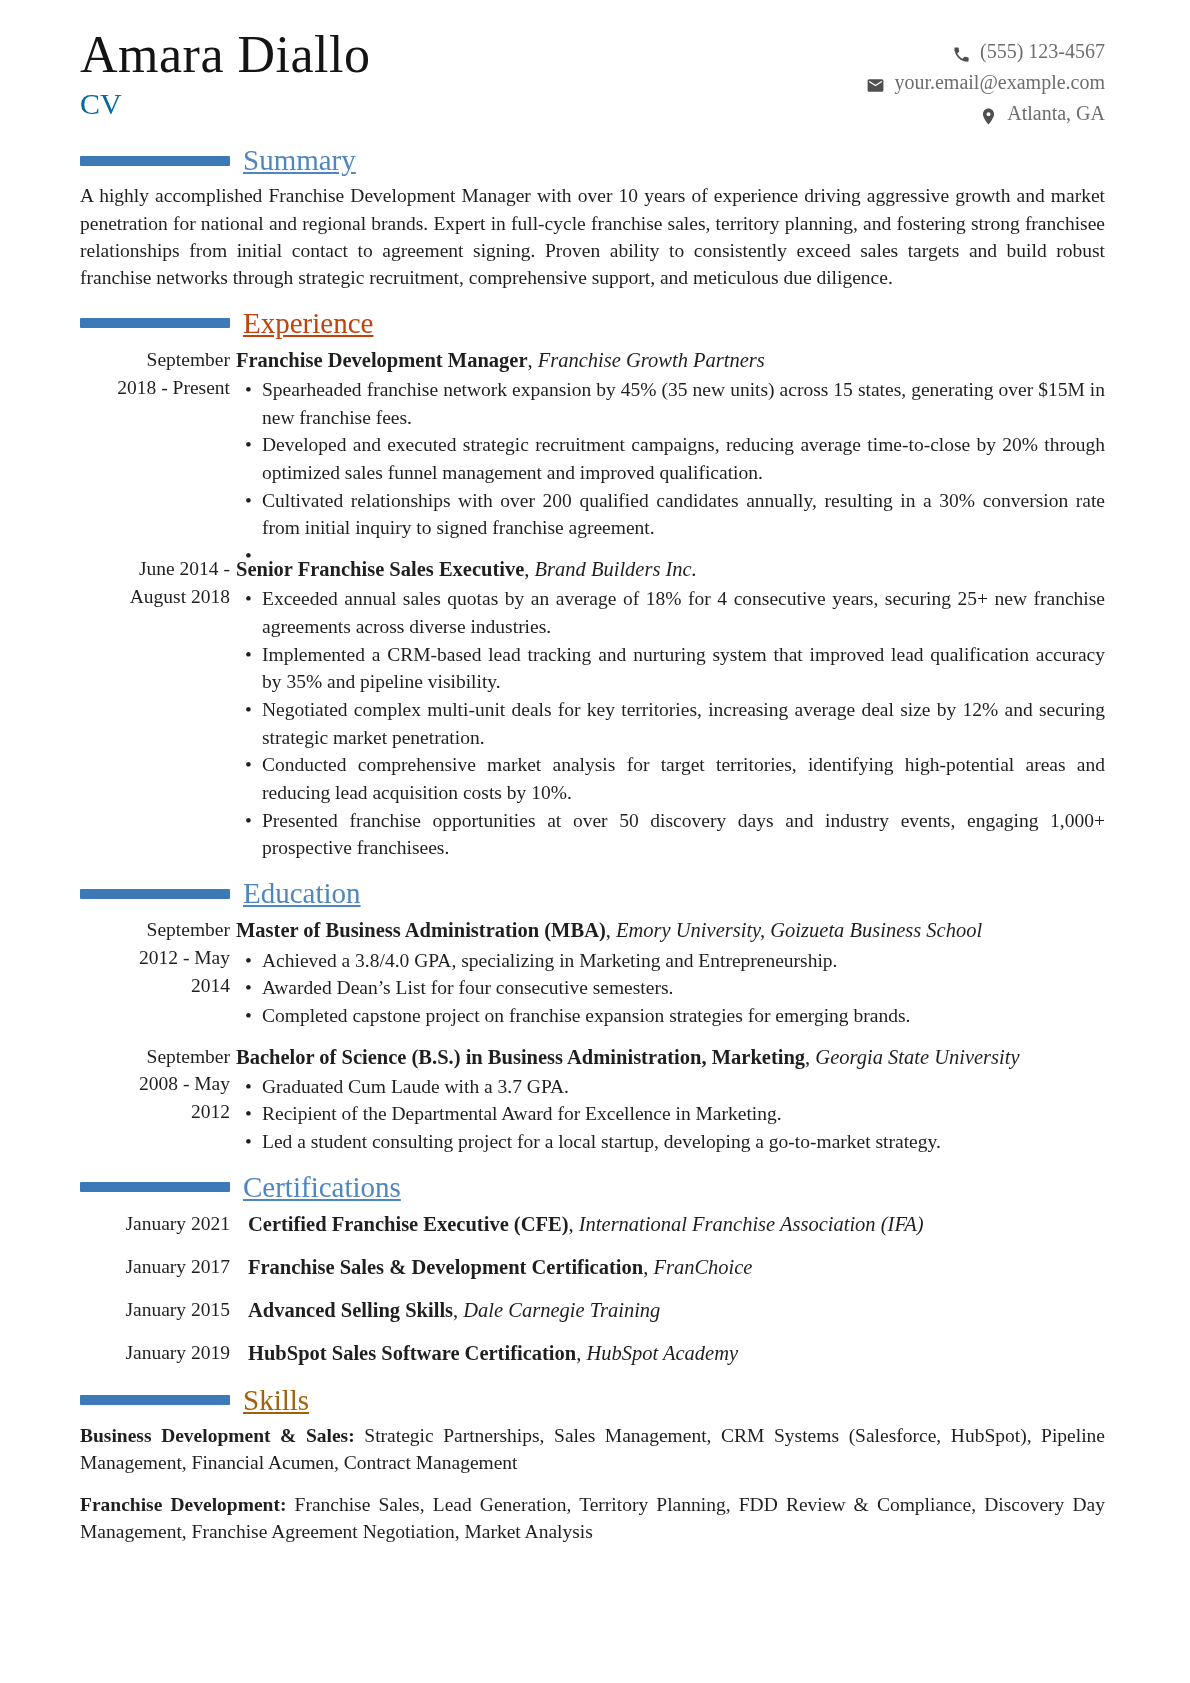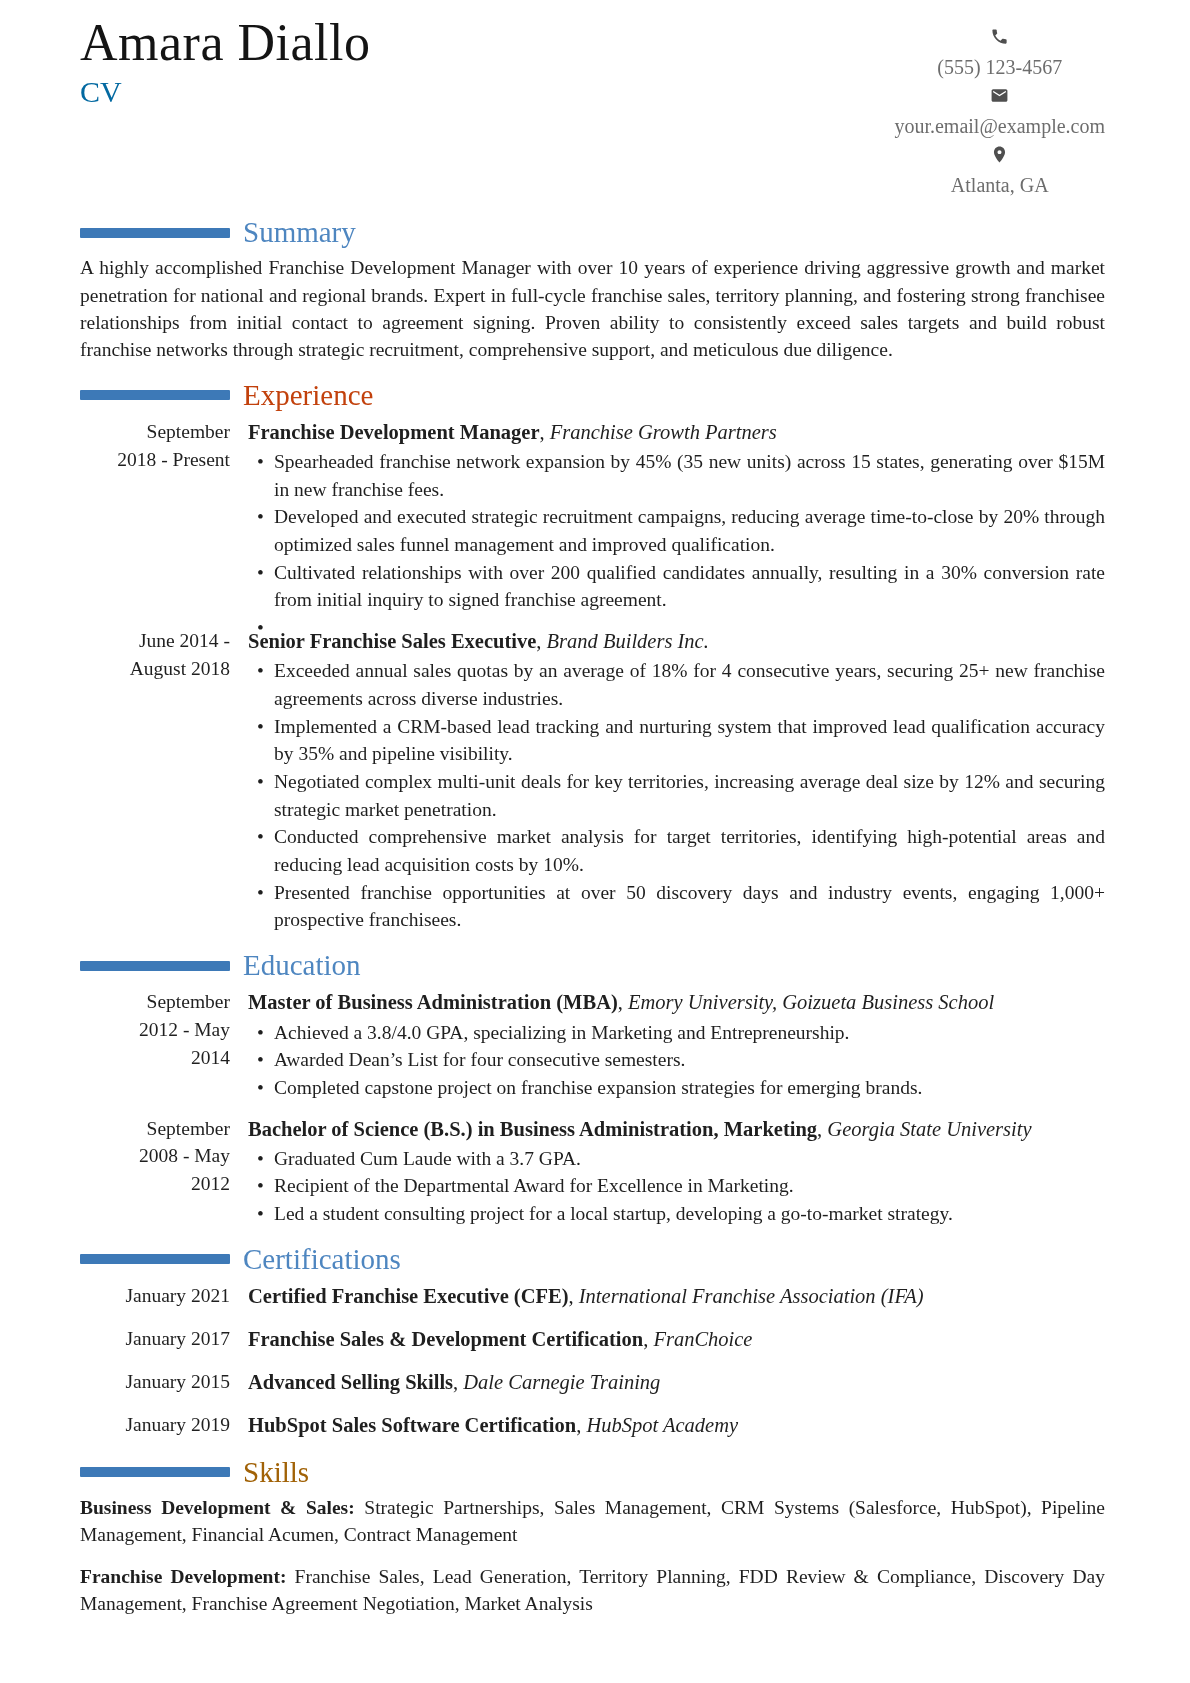--- a/index.html
+++ b/index.html
@@ -1,50 +1,50 @@
 <!DOCTYPE html>
 <html lang="en"><head>
 <meta charset="utf-8">
 <style>
   html, body { margin: 0; padding: 0; background: #ffffff; }
   .page {
     width: 1190px;
     height: 1672px;
     box-sizing: border-box;
-    padding: 16px 85px 0 80px;
+    padding: 28px 85px 0 80px;
     background: #ffffff;
     font-family: "Liberation Serif", "DejaVu Serif", serif;
     font-size: 19.5px;
     line-height: 1.4;
     color: #1f1f1f;
     overflow: hidden;
   }
 
   
   .cv-header { display: flex; justify-content: space-between; align-items: flex-start; }
   .name { font-size: 52px; line-height: 1.02; color: #141414; letter-spacing: 0.5px; }
   .subtitle { font-size: 30px; color: #0369a1; margin-top: 8px; line-height: 1; }
   .contact { margin-top: 8px; font-size: 20px; color: #6d6d6d; }
   .contact-row {
     display: flex; justify-content: flex-end; align-items: center;
-    gap: 9px; line-height: 1.55; flex-direction: column;
+    gap: 9px; line-height: 1.55;
   }
   .cicon { width: 19px; height: 19px; flex: 0 0 auto; display: inline-block; }
   .cicon svg { width: 100%; height: 100%; fill: #4f4f4f; }
 
   
   .sec-header { display: flex; align-items: center; gap: 13px; margin: 15px 0 5px 0; }
   .sec-bar { width: 150px; height: 10px; border-radius: 1px; flex: 0 0 auto; }
-  .sec-title { font-size: 29px; font-weight: normal; margin: 0; line-height: 1.15; }
+  .sec-title { font-size: 29px; font-weight: normal; margin: 0; line-height: 1.15; text-decoration: underline; }
 
   
   .para { text-align: justify; hyphens: auto; -webkit-hyphens: auto; margin: 2px 0 0 0; }
 
   
-  .entry { display: grid; grid-template-columns: 150px 1fr; column-gap: 18px; margin: 6px 0 13px 0; }
+  .entry { display: grid; grid-template-columns: 150px 1fr; column-gap: 6px; margin: 6px 0 13px 0; }
   .dates { text-align: right; color: #1f1f1f; }
   .date-line { line-height: 1.42; }
   .entry-title { font-size: 20.5px; line-height: 1.42; text-align: justify; hyphens: auto; }
   .role-bold { font-weight: bold; }
   .org-italic { font-style: italic; }
 
   ul.bullets { list-style: none; margin: 1px 0 0 0; padding: 0; }
   ul.bullets li {
     position: relative; padding-left: 26px;
     text-align: justify; hyphens: auto; -webkit-hyphens: auto;

